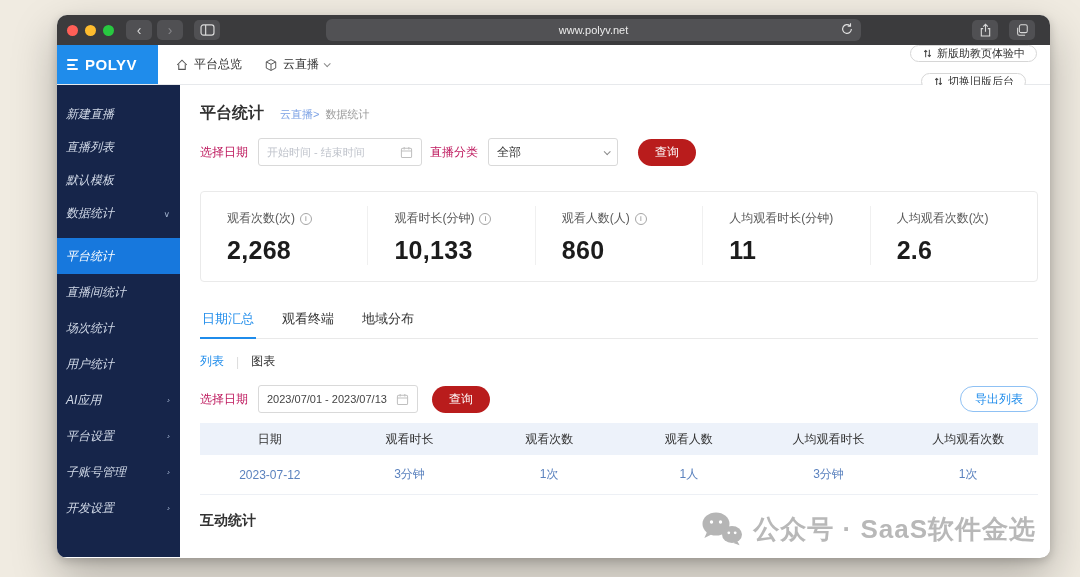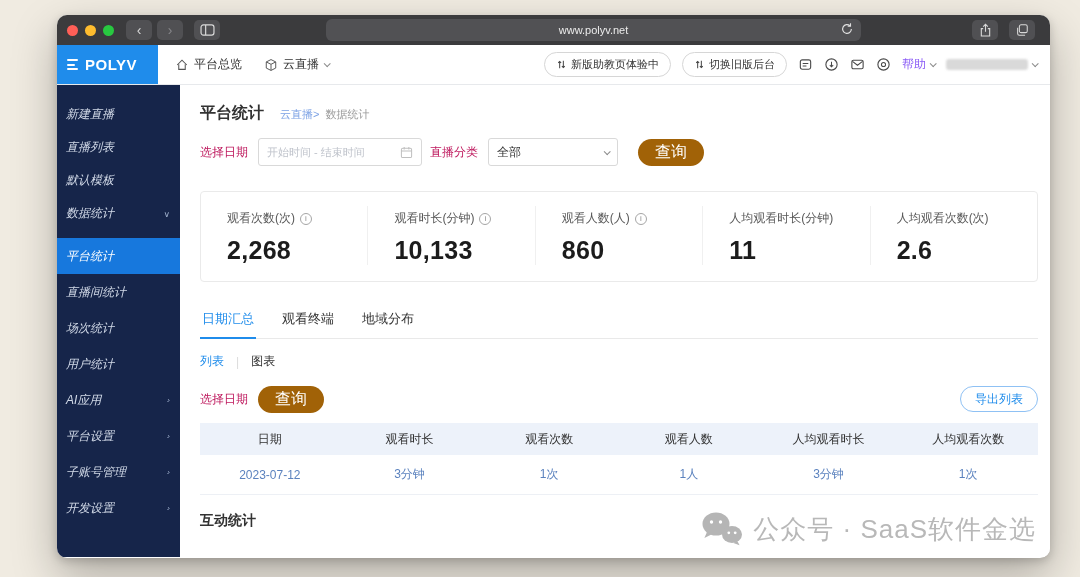--- a/index.html
+++ b/index.html
@@ -40,21 +40,21 @@
     width:101px; background:#1f8ceb; color:#fff; display:flex; align-items:center; gap:7px;
     padding-left:10px; flex:0 0 auto;
   }
   .burger { display:flex; flex-direction:column; gap:2.5px; }
   .burger i { display:block; width:11px; height:2px; background:#fff; border-radius:1px; }
   .burger i:nth-child(2){ width:8px; }
   .logotype { font-weight:800; font-size:15px; letter-spacing:.5px; }
   .hnav { display:flex; align-items:center; gap:22px; padding-left:17px; }
   .hnav-item { display:flex; align-items:center; gap:5px; font-size:12px; color:#333; cursor:pointer; }
   .chev { width:5px; height:5px; border-right:1.2px solid #8c8c8c; border-bottom:1.2px solid #8c8c8c; transform:rotate(45deg) translateY(-1px); display:inline-block; }
-  .hright { margin-left:auto; display:flex; align-items:center; gap:11px; padding-right:13px; }
+  .hright { margin-left:auto; display:flex; align-items:center; gap:11px; padding-right:13px;flex-direction:column; }
   .pill {
     height:25px; border:1px solid #d6d6d6; border-radius:13px; display:flex; align-items:center;
     gap:4px; padding:0 11px; font-size:11px; color:#333; background:#fff; white-space:nowrap; cursor:pointer;
   }
   .hicon { display:flex; align-items:center; cursor:pointer; }
   .help { display:flex; align-items:center; gap:4px; font-size:12px; color:#8b5cf6; cursor:pointer; }
   .acct-blur { width:82px; height:11px; background:#d9d9d9; border-radius:3px; filter:blur(1.2px); }
   
   .appbody { display:flex; height:472px; }
   .sidebar { width:123px; background:#16254a; flex:0 0 auto; padding-top:13px; display:flex; flex-direction:column;font-style:italic; }
@@ -81,22 +81,22 @@
     display:flex; align-items:center; padding:0 8px; gap:6px; cursor:text;
   }
   .inputbox .ival { flex:1; font-size:11px; }
   .ph { color:#bfc3cb; }
   .val { color:#444; }
   .datebox1 { width:164px; margin-right:8px; }
   .datebox2 { width:160px; margin-right:14px; }
   .selectbox { width:130px; margin-right:20px; cursor:pointer; }
   .selectbox .ival { font-size:12px; color:#333; }
   .btn-primary {
-    height:27px; padding:0 17px; border:none; border-radius:14px; background:#a16207; color:#fff;
-    font-size:16px; cursor:pointer; font-family:inherit;
+    height:27px; padding:0 17px; border:none; border-radius:14px; background:#b91c1c; color:#fff;
+    font-size:12px; cursor:pointer; font-family:inherit;
   }
   .btn-outline {
     height:26px; padding:0 14px; border:1px solid #8fc1f4; border-radius:14px; background:#fff;
     color:#1f8ceb; font-size:12px; cursor:pointer; font-family:inherit; margin-left:auto;
   }
   
   .stats { margin-top:25px; border:1px solid #eaeaea; border-radius:4px; display:flex; padding:14px 0 16px 0; }
   .stat { flex:1; padding:4px 0 0 26px; }
   .stat + .stat { border-left:1px solid #f0f0f0; }
   .stat .slabel { font-size:12px; color:#595959; display:flex; align-items:center; gap:5px; }
@@ -120,21 +120,21 @@
   
   .table { margin-top:10px; width:100%; }
   .thead { display:flex; background:#edf2fa; height:32px; align-items:center; }
   .th { flex:1; text-align:center; font-size:12px; color:#333; }
   .trow { display:flex; height:40px; align-items:center; border-bottom:1px solid #edf0f5; }
   .td { flex:1; text-align:center; font-size:12px; color:#5b82be; }
   .section2 { margin-top:17px; font-size:14px; font-weight:bold; color:#333; }
   
   .watermark {
     position:absolute; right:14px; bottom:10px; display:flex; align-items:flex-end; gap:10px;
-    color:#b8b8b8; font-size:26px; letter-spacing:1px;
+    color:#b8b8b8; font-size:26px; letter-spacing:1px;font-weight:bold;
   }
 </style>
 </head>
 <body>
 
 <div class="window">
 
   <div class="titlebar">
     <div class="lights">
       <span class="light r"></span>
@@ -366,20 +366,27 @@
       </div>
 
       <div class="toggle">
         <span class="on">列表</span>
         <span class="sep">|</span>
         <span class="off">图表</span>
       </div>
 
       <div class="filterrow2">
         <span class="flabel">选择日期</span>
+        <span class="inputbox datebox2">
+          <span class="ival val">2023/07/01 - 2023/07/13</span>
+          <svg width="13" height="13" viewBox="0 0 14 14">
+              <rect x="1.5" y="2.5" width="11" height="10" rx="1.5" fill="none" stroke="#bfbfbf" stroke-width="1.1"></rect>
+              <path d="M1.5 5.5h11M4.5 1.2v2.6M9.5 1.2v2.6" stroke="#bfbfbf" stroke-width="1.1"></path>
+            </svg>
+        </span>
         <button class="btn-primary">查询</button>
         <button class="btn-outline">导出列表</button>
       </div>
 
       <div class="table">
         <div class="thead">
           <span class="th">日期</span>
           <span class="th">观看时长</span>
           <span class="th">观看次数</span>
           <span class="th">观看人数</span>

